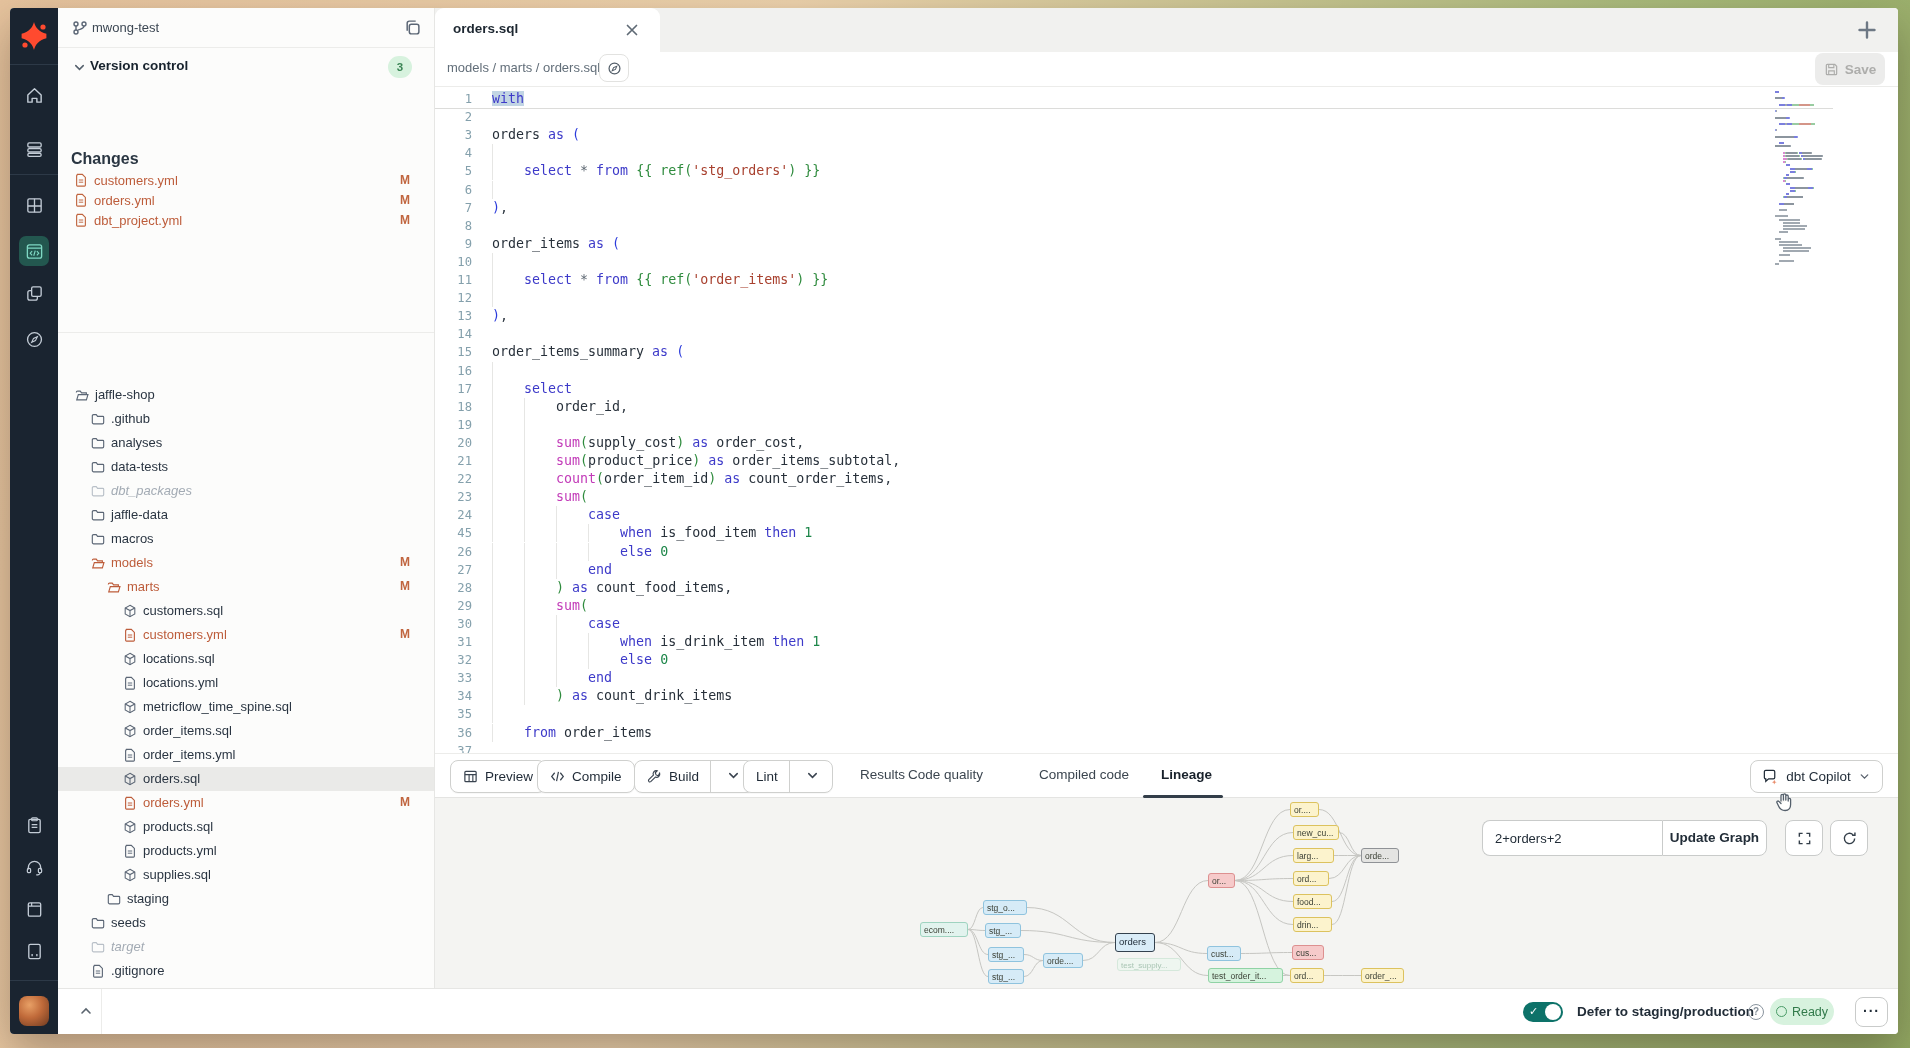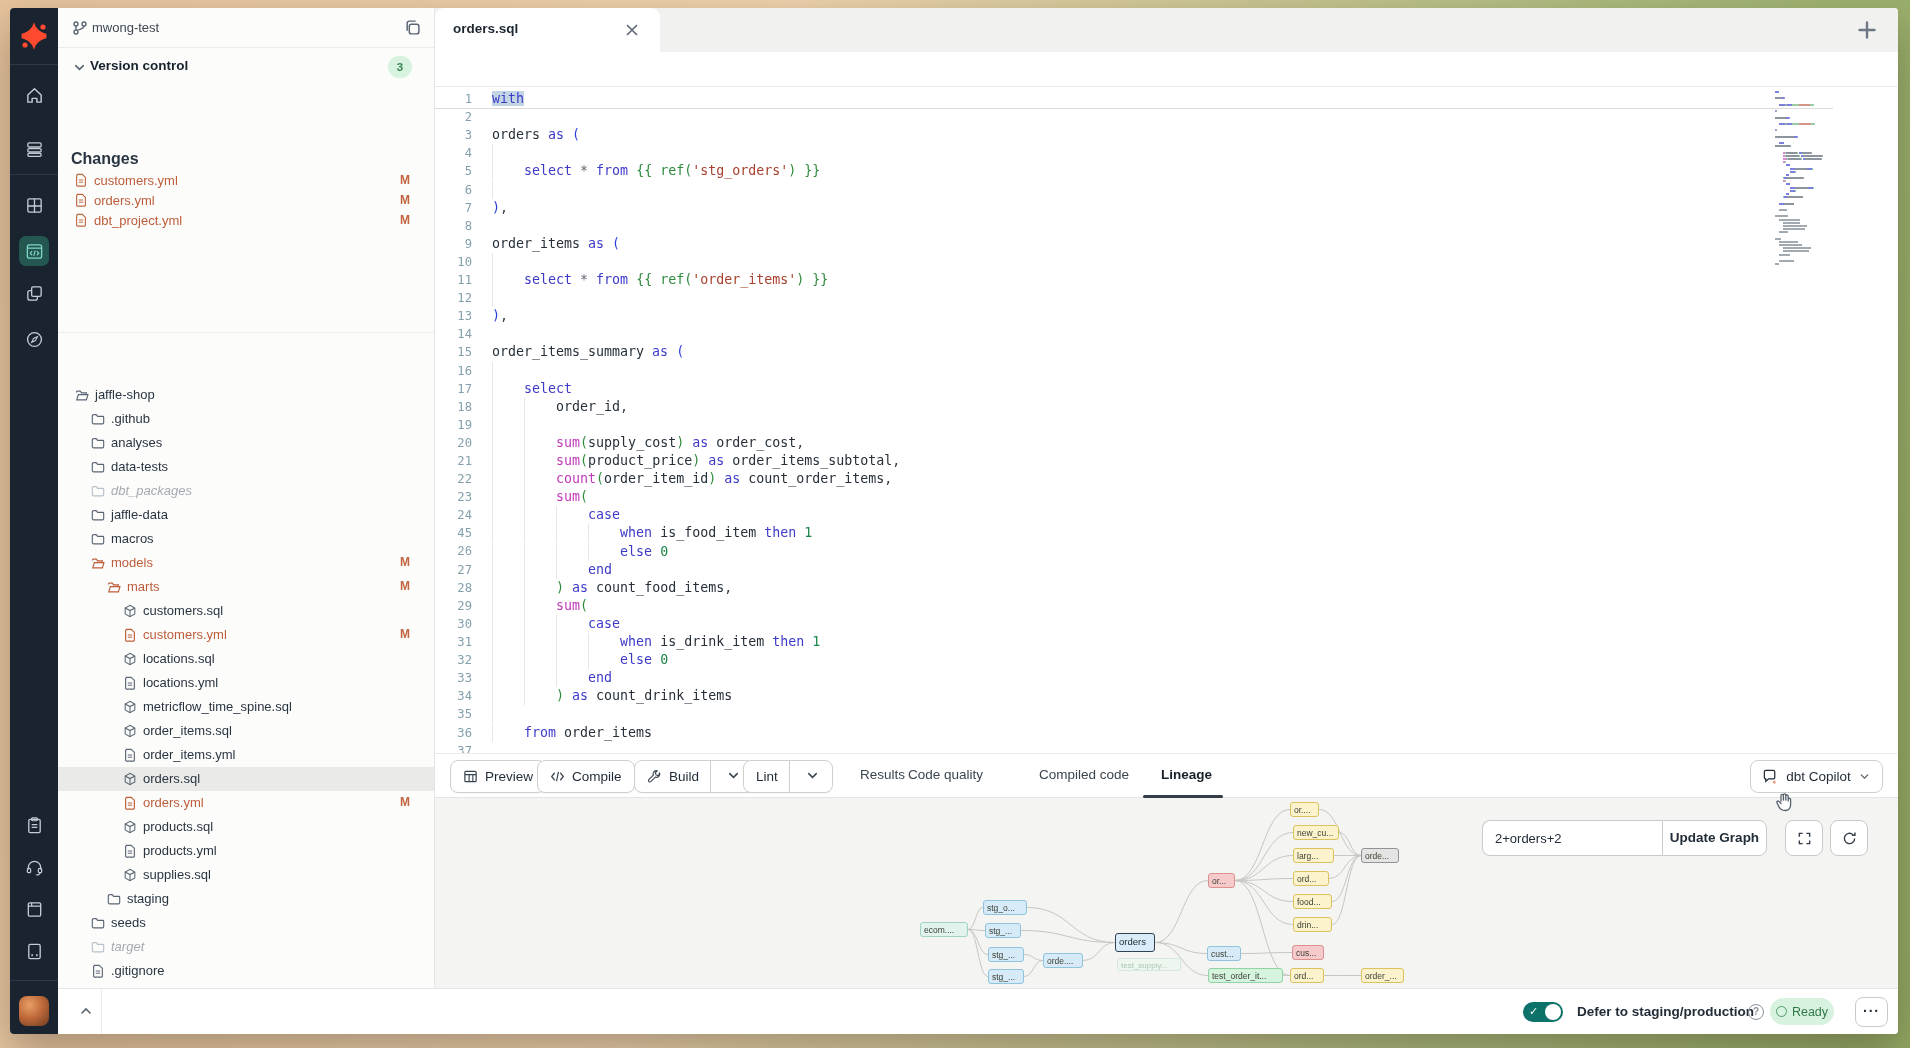--- a/index.html
+++ b/index.html
@@ -519,20 +519,34 @@
         <span class="nm">orders.sql</span>
         <svg class="x">
               <use href="#i-close"></use>
             </svg>
       </div>
       <svg class="newtab">
             <use href="#i-plus"></use>
           </svg>
     </div>
 
+    <div class="crumbrow">
+      <span class="crumb">models / marts / orders.sql</span>
+      <span class="crumb-btn">
+            <svg width="15" height="15">
+              <use href="#i-nav"></use>
+            </svg>
+          </span>
+      <div class="save-btn">
+        <svg width="15" height="15">
+              <use href="#i-save"></use>
+            </svg>
+        <span>Save</span>
+      </div>
+    </div>
 
     <div class="editor" id="editor">
       <div class="minimap" id="minimap">
             <div class="mml"><i style="width: 3.8px; background: rgb(90, 95, 214); opacity: 0.8;"></i></div>
             <div class="mml"></div>
             <div class="mml"><i style="width: 6.65px; background: rgb(111, 122, 134); opacity: 0.8;"></i><i style="width: 2.85px; background: rgb(90, 95, 214); opacity: 0.8;"></i><i style="width: 0.95px; background: rgb(122, 134, 232); opacity: 0.8;"></i></div>
             <div class="mml"></div>
             <div class="mml"><i style="width: 3.8px; background: transparent; opacity: 0.8;"></i><i style="width: 6.65px; background: rgb(90, 95, 214); opacity: 0.8;"></i><i style="width: 1.9px; background: rgb(138, 148, 158); opacity: 0.8;"></i><i style="width: 4.75px; background: rgb(90, 95, 214); opacity: 0.8;"></i><i style="width: 2.85px; background: rgb(127, 191, 138); opacity: 0.8;"></i><i style="width: 3.8px; background: rgb(127, 191, 138); opacity: 0.8;"></i><i style="width: 11.4px; background: rgb(201, 123, 106); opacity: 0.8;"></i><i style="width: 1.9px; background: rgb(127, 191, 138); opacity: 0.8;"></i><i style="width: 1.9px; background: rgb(127, 191, 138); opacity: 0.8;"></i></div>
             <div class="mml"></div>
             <div class="mml"><i style="width: 0.95px; background: rgb(122, 134, 232); opacity: 0.8;"></i><i style="width: 0.95px; background: rgb(138, 148, 158); opacity: 0.8;"></i></div>
@@ -655,21 +669,21 @@
           <div class="guide" style="left: 57px; top: 419.3px; height: 18.1px;"></div>
           <div class="guide" style="left: 89px; top: 419.3px; height: 18.1px;"></div>
           <div class="guide" style="left: 121px; top: 419.3px; height: 18.1px;"></div>
           <div class="cl" style="top: 419.3px;"><span>            </span><span class="kw">case</span></div>
           <div class="gut" style="top: 437.4px;">45</div>
           <div class="guide" style="left: 57px; top: 437.4px; height: 18.1px;"></div>
           <div class="guide" style="left: 89px; top: 437.4px; height: 18.1px;"></div>
           <div class="guide" style="left: 121px; top: 437.4px; height: 18.1px;"></div>
           <div class="guide" style="left: 153px; top: 437.4px; height: 18.1px;"></div>
           <div class="cl" style="top: 437.4px;"><span>                </span><span class="kw">when </span><span>is_food_item </span><span class="kw">then </span><span class="num">1</span></div>
-          <div class="gut" style="top: 455.5px; font-family: Liberation Mono, monospace;">26</div>
+          <div class="gut" style="top: 455.5px;">26</div>
           <div class="guide" style="left: 57px; top: 455.5px; height: 18.1px;"></div>
           <div class="guide" style="left: 89px; top: 455.5px; height: 18.1px;"></div>
           <div class="guide" style="left: 121px; top: 455.5px; height: 18.1px;"></div>
           <div class="guide" style="left: 153px; top: 455.5px; height: 18.1px;"></div>
           <div class="cl" style="top: 455.5px;"><span>                </span><span class="kw">else </span><span class="num">0</span></div>
           <div class="gut" style="top: 473.6px;">27</div>
           <div class="guide" style="left: 57px; top: 473.6px; height: 18.1px;"></div>
           <div class="guide" style="left: 89px; top: 473.6px; height: 18.1px;"></div>
           <div class="guide" style="left: 121px; top: 473.6px; height: 18.1px;"></div>
           <div class="cl" style="top: 473.6px;"><span>            </span><span class="kw">end</span></div>

